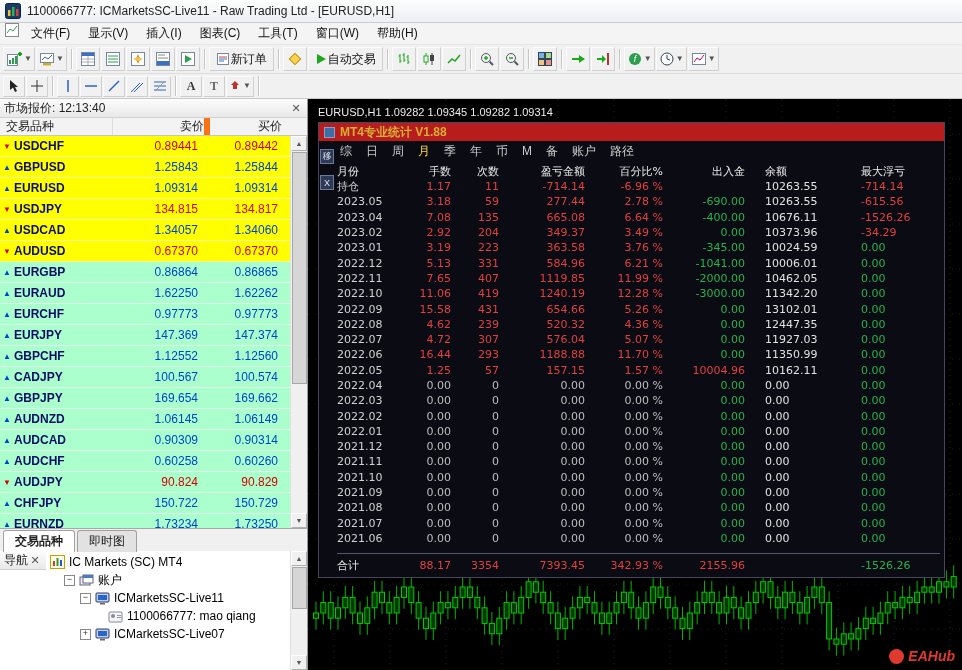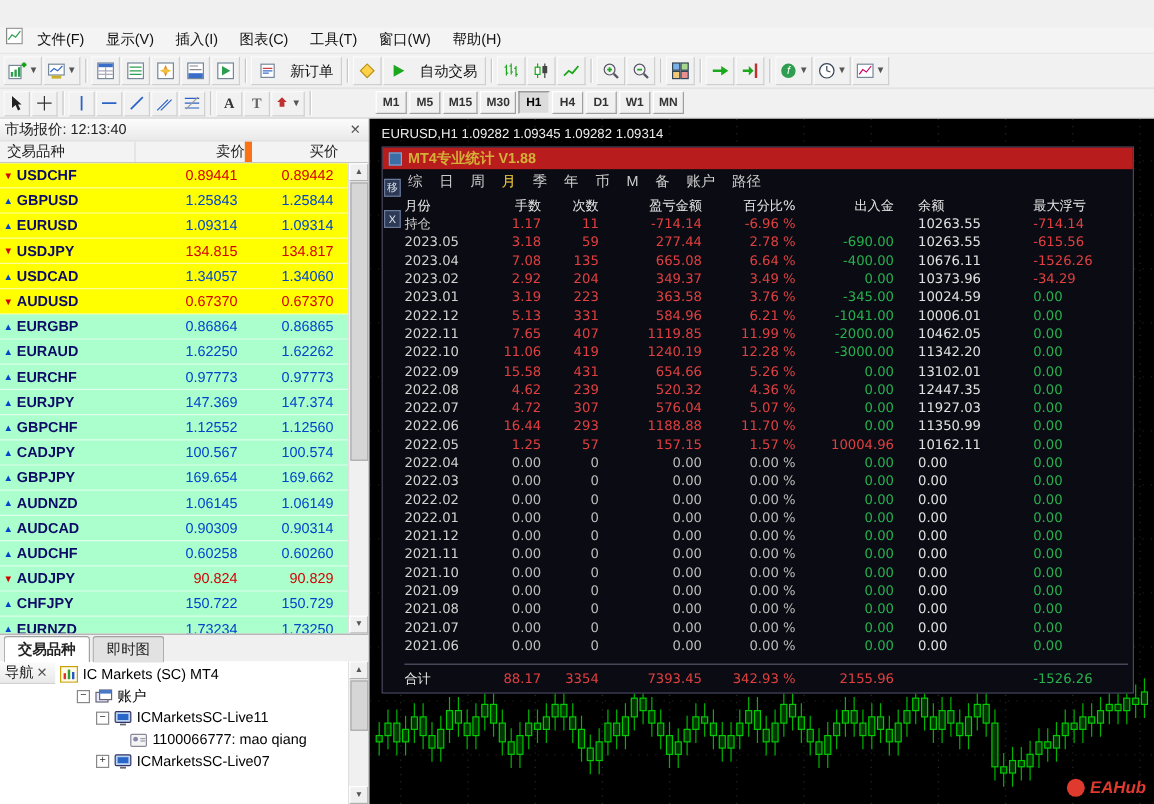--- a/index.html
+++ b/index.html
@@ -21,21 +21,21 @@
 
   
   #toolbar1{position:absolute;left:0;top:44px;width:100%;height:30px;background:#f1f1f1;
     border-top:1px solid #e6e6e6;border-bottom:1px solid #dcdcdc;
     display:flex;align-items:center;padding:0 3px;box-sizing:border-box;gap:1px;}
   #toolbar2{position:absolute;left:0;top:74px;width:100%;height:25px;background:#f1f1f1;
     border-bottom:1px solid #c9c9c9;display:flex;align-items:center;padding:0 3px;box-sizing:border-box;gap:1px;}
   .tb{height:24px;min-width:24px;display:flex;align-items:center;justify-content:center;gap:1px;
     background:#f1f1f1;border:1px solid;border-color:#fbfbfb #cfcfcf #cfcfcf #fbfbfb;padding:1px 2px;box-sizing:border-box;}
   .tb2{height:21px;min-width:22px;}
-  .tb-text{font-size:12px;color:#111;padding:1px 6px;gap:12px;}
+  .tb-text{font-size:12px;color:#111;padding:1px 6px;gap:1px;}
   .dd{font-size:8px;color:#555;line-height:8px;}
   .sep{width:1px;height:20px;background:#c6c6c6;box-shadow:1px 0 0 #fff;margin:0 3px;}
   .glyph{font-size:12px;font-weight:bold;color:#333;font-family:"Liberation Serif","DejaVu Serif",serif;}
   
   #tf-group{position:absolute;left:313px;top:2px;display:flex;gap:2px;}
   .tf-btn{font-size:10px;font-weight:bold;color:#333;background:#f0f0f0;border:1px solid;
     border-color:#ffffff #9f9f9f #9f9f9f #ffffff;padding:3px 4px;min-width:16px;text-align:center;}
   .tf-btn.active{background:#dcdcdc;border-color:#8a8a8a #f2f2f2 #f2f2f2 #8a8a8a;color:#000;}
 
   
@@ -118,20 +118,31 @@
   #watermark{position:absolute;right:7px;bottom:6px;display:flex;align-items:center;gap:4px;}
   #wm-logo{width:15px;height:15px;border-radius:50%;background:#e03a2f;color:#fff;font-size:9px;
     display:flex;align-items:center;justify-content:center;}
   #wm-text{color:#e03a2f;font-size:14px;font-weight:bold;font-style:italic;}
 </style>
 </head>
 <body>
 
 <div id="app">
 
+  <div id="titlebar">
+    <span style="display:flex">
+      <svg width="16" height="16">
+          <rect x="0.5" y="0.5" width="15" height="15" rx="2" fill="#1c3a66" stroke="#0c2244"></rect>
+          <rect x="3" y="7" width="2.5" height="6" fill="#f0c030"></rect>
+          <rect x="7" y="4" width="2.5" height="9" fill="#30b050"></rect>
+          <rect x="11" y="6" width="2.5" height="7" fill="#d04040"></rect>
+        </svg>
+    </span>
+    <span class="title">1100066777: ICMarketsSC-Live11 - Raw Trading Ltd - [EURUSD,H1]</span>
+  </div>
 
   <div id="menubar">
     <span id="chart-sys-icon">
       <svg width="14" height="14">
           <rect x="0.5" y="0.5" width="13" height="13" fill="#fff" stroke="#888"></rect>
           <polyline points="2,10 5,6 8,8 12,3" fill="none" stroke="#2d9e4f"></polyline>
         </svg>
     </span>
     <span id="menu-items" style="display:flex">
         <span class="menu-item">文件(F)</span>
@@ -367,31 +378,20 @@
     <span class="tb tb2">
         <span class="glyph" style="color:#666">T</span>
       </span>
     <span class="tb tb2">
       <svg width="13" height="13">
           <polygon points="6,1 10,5 8,5 8,9 4,9 4,5 2,5" fill="#c03030"></polygon>
         </svg>
       <span class="dd">▼</span>
     </span>
     <span class="sep"></span>
-    <span id="tf-group">
-        <span class="tf-btn">M1</span>
-        <span class="tf-btn">M5</span>
-        <span class="tf-btn">M15</span>
-        <span class="tf-btn">M30</span>
-        <span class="tf-btn active">H1</span>
-        <span class="tf-btn">H4</span>
-        <span class="tf-btn">D1</span>
-        <span class="tf-btn">W1</span>
-        <span class="tf-btn">MN</span>
-      </span>
   </div>
 
   <div id="main">
 
     <div id="left-panels">
 
       <div id="market-watch">
         <div class="panel-hd">
           <span>市场报价: 12:13:40</span>
           <span class="panel-x">✕</span>

